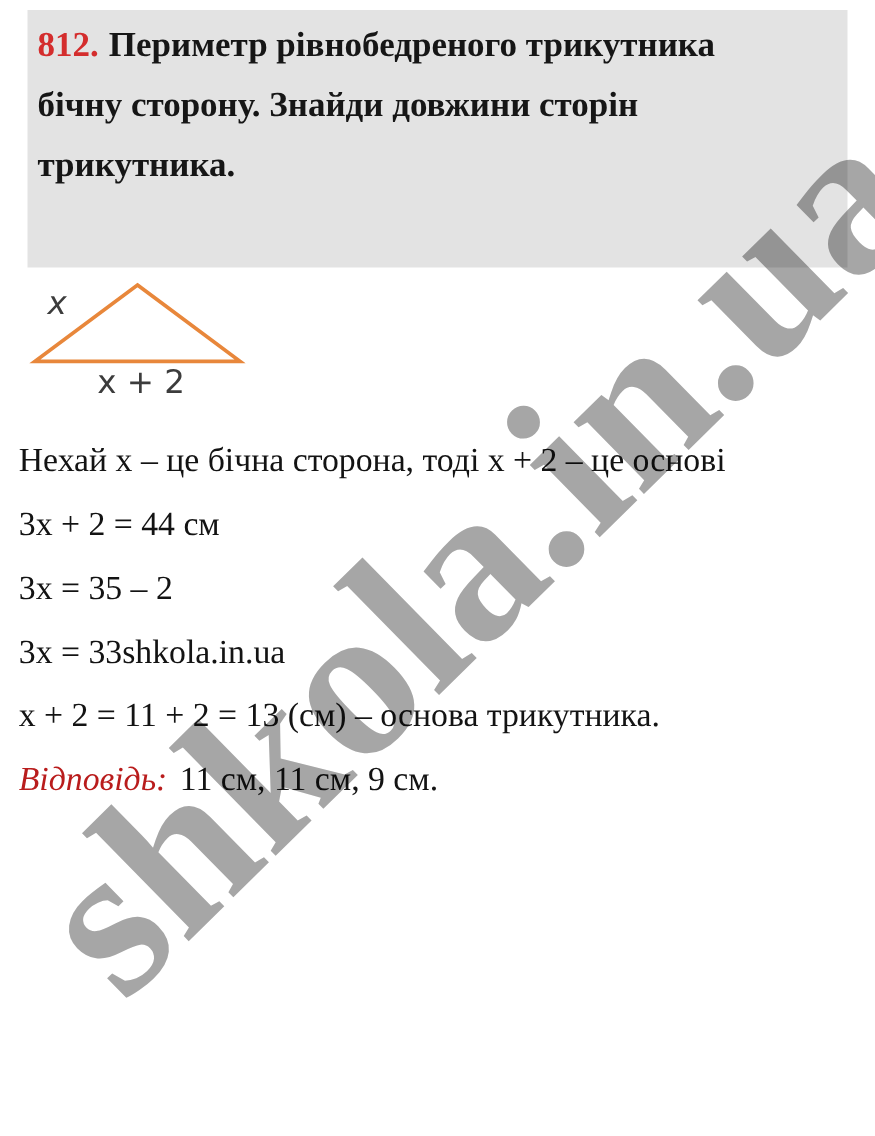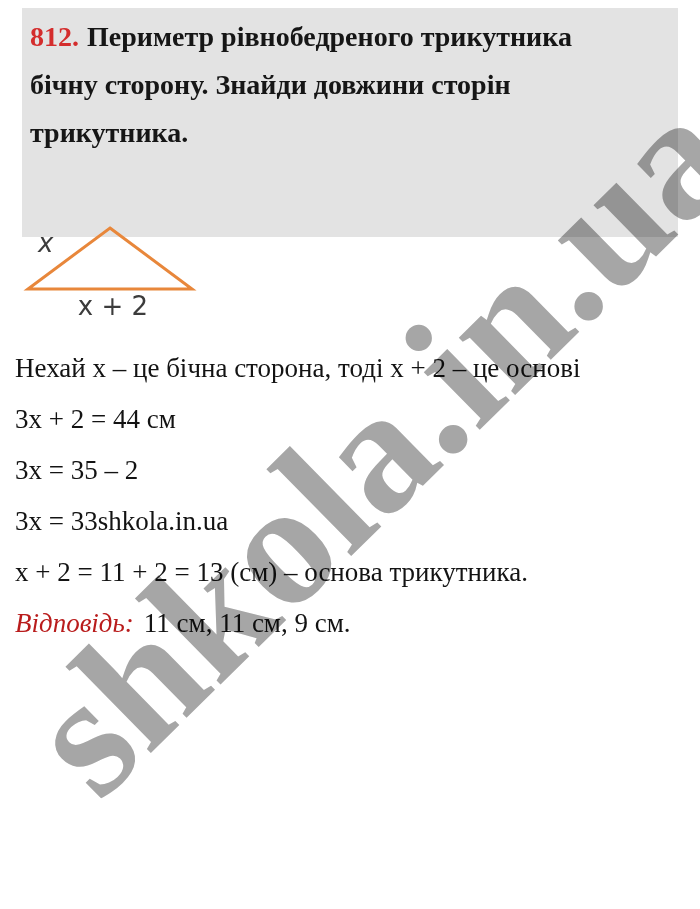--- a/index.html
+++ b/index.html
@@ -9,21 +9,21 @@
     height: 909px;
     overflow: hidden;
     background: #ffffff;
     font-family: "Liberation Serif", "DejaVu Serif", serif;
   }
 
   
   .problem-box {
     position: absolute;
     left: 22px; top: 8px;
-    width: 656px; height: 229px;
+    width: 656px; height: 206px;
     box-sizing: border-box;
     padding: 5px 8px 0 8px;
     background: #e3e3e3;
     font-weight: bold;
     font-size: 28px;
     line-height: 48px;
     color: #161616;
   }
   .p-num { color: #d42d2d; margin-right: 8px; }
 

